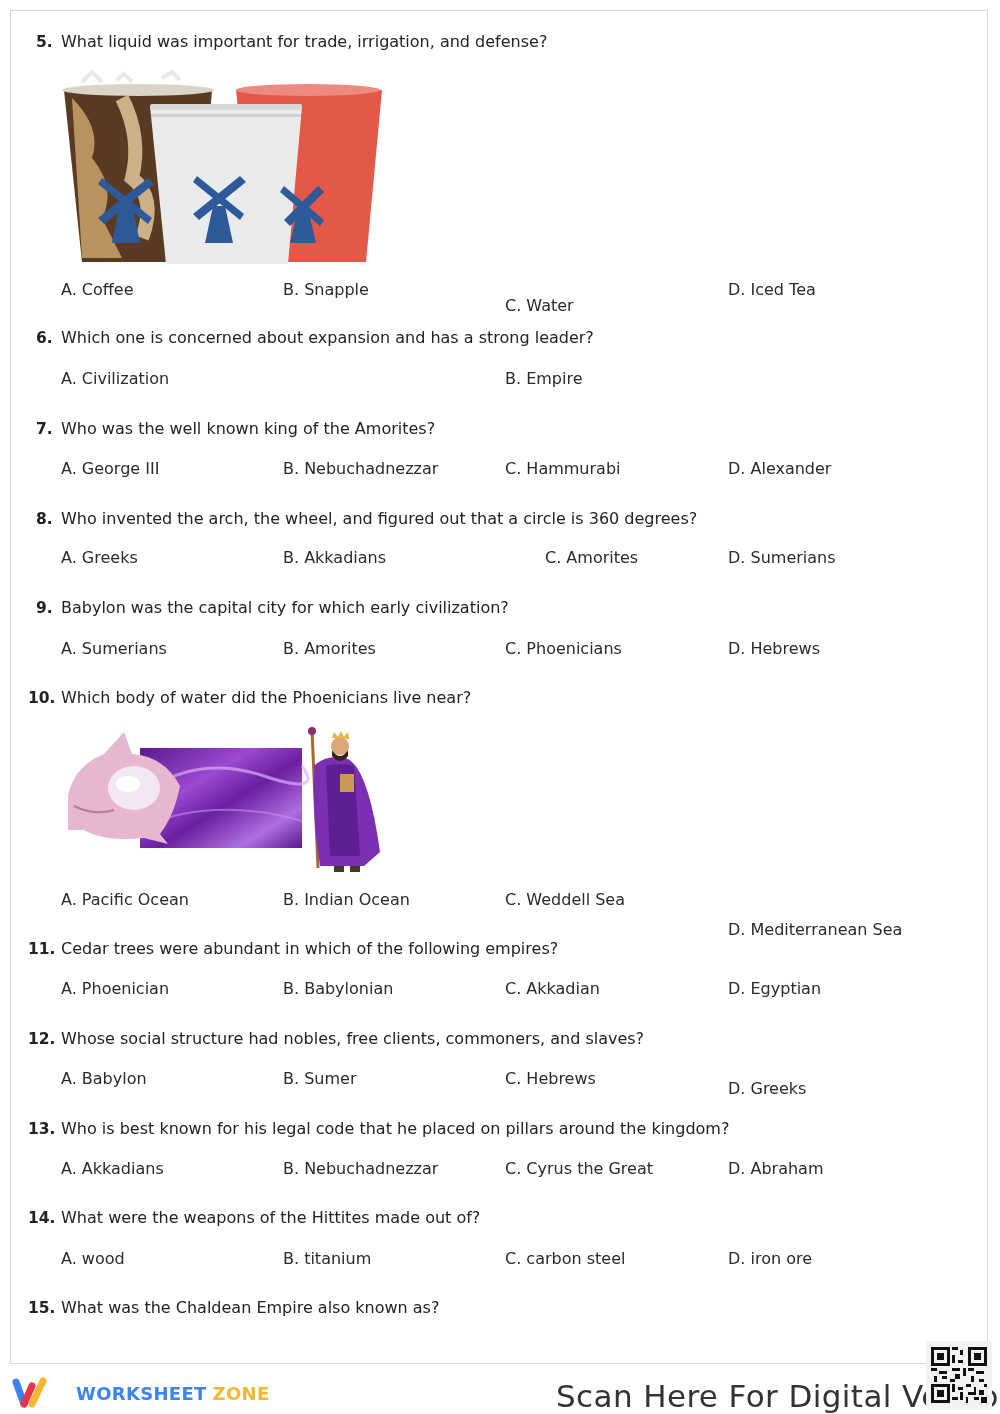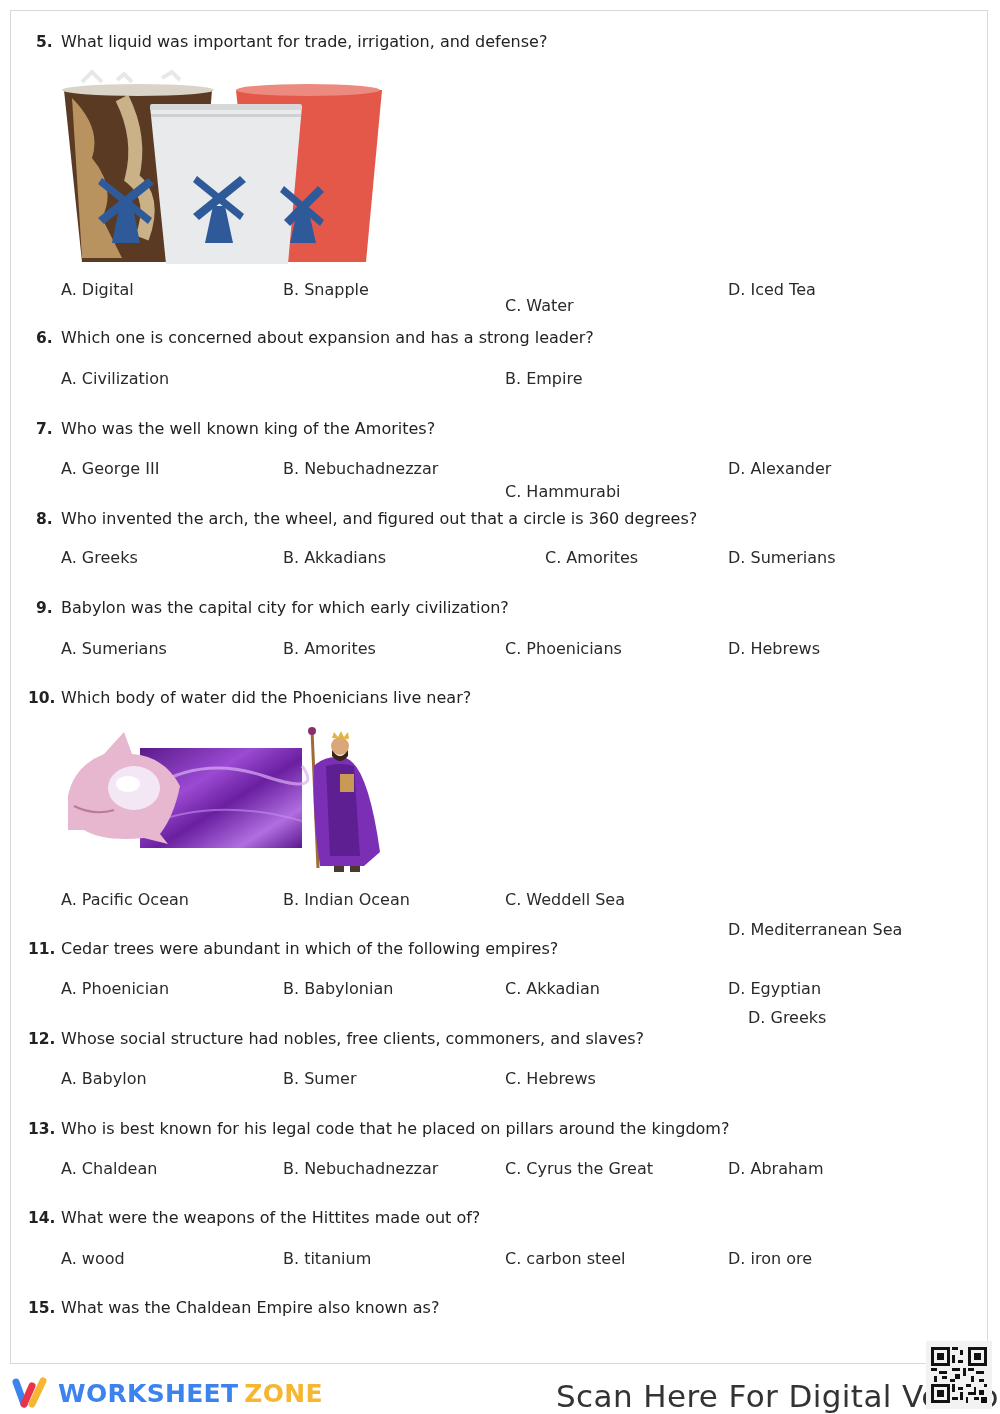--- a/index.html
+++ b/index.html
@@ -6,21 +6,21 @@
     body { width: 1000px; height: 1414px; position: relative; overflow: hidden;
            font-family: "DejaVu Sans", "Liberation Sans", sans-serif; color: #222; }
     .frame { position: absolute; left: 10px; top: 10px; width: 978px; height: 1354px;
              border: 1.5px solid #d8d8d8; box-sizing: border-box; }
     .q-head { position: absolute; font-size: 16px; line-height: 20px; white-space: nowrap; }
     .q-num { position: absolute; font-weight: bold; font-size: 15.5px; text-align: right; }
     .q-text { position: absolute; left: 61px; }
     .opt { position: absolute; font-size: 16px; line-height: 20px; white-space: nowrap; color: #2a2a2a; }
     .pic { position: absolute; }
     .footer-brand { position: absolute; left: 10px; top: 1376px; height: 34px; display: flex; align-items: center; }
-    .brand-text { font-family: "DejaVu Sans", sans-serif; font-weight: bold; font-size: 25px; letter-spacing: 0.3px; margin-left: 8px; }
+    .brand-text { font-family: "DejaVu Sans", sans-serif; font-weight: bold; font-size: 18px; letter-spacing: 0.3px; margin-left: 26px; }
     .brand-text .w { color: #3d83f0; }
     .brand-text .z { color: #f5b731; margin-left: 6px; }
     .scan-text { position: absolute; left: 556px; top: 1378px; font-size: 31px; color: #333; letter-spacing: 0.4px;
                  font-family: "DejaVu Sans", sans-serif; white-space: nowrap; }
     .qr { position: absolute; left: 926px; top: 1341px; width: 66px; height: 68px; background: #f2f2f2; }
   </style>
 </head>
 <body>
 
 <div class="frame"></div>
@@ -50,21 +50,21 @@
         <path d="M40 110 L90 150 L86 156 L36 116 Z"></path>
         <path d="M86 110 L92 116 L42 156 L36 150 Z"></path>
       <path d="M143 175 L151 138 L163 138 L171 175 Z"></path>
         <path d="M135 108 L182 146 L178 152 L131 114 Z"></path>
         <path d="M178 108 L184 114 L137 152 L131 146 Z"></path>
       <path d="M228 175 L236 140 L246 140 L254 175 Z"></path>
         <path d="M222 118 L262 152 L258 158 L218 124 Z"></path>
         <path d="M256 118 L262 124 L228 158 L222 152 Z"></path>
     </g>
   </svg>
-  <div class="opt" style="left:61px;top:280px;">A. Digital</div>
+  <div class="opt" style="left:61px;top:280px;">A. Coffee</div>
   <div class="opt" style="left:283px;top:280px;">B. Snapple</div>
   <div class="opt" style="left:505px;top:280px;margin-top:16px;">C. Water</div>
   <div class="opt" style="left:728px;top:280px;">D. Iced Tea</div>
 </div>
 
 <div>
   <div class="q-head" style="top:328px;left:0;">
     <span class="q-num" style="left:36px;">6.</span>
     <span class="q-text">Which one is concerned about expansion and has a strong leader?</span>
   </div>
@@ -72,21 +72,21 @@
   <div class="opt" style="left:505px;top:369px;">B. Empire</div>
 </div>
 
 <div>
   <div class="q-head" style="top:419px;left:0;">
     <span class="q-num" style="left:36px;">7.</span>
     <span class="q-text">Who was the well known king of the Amorites?</span>
   </div>
   <div class="opt" style="left:61px;top:459px;">A. George III</div>
   <div class="opt" style="left:283px;top:459px;">B. Nebuchadnezzar</div>
-  <div class="opt" style="left:505px;top:482px;">C. Hammurabi</div>
+  <div class="opt" style="left:505px;top:459px;">C. Hammurabi</div>
   <div class="opt" style="left:728px;top:459px;">D. Alexander</div>
 </div>
 
 <div>
   <div class="q-head" style="top:509px;left:0;">
     <span class="q-num" style="left:36px;">8.</span>
     <span class="q-text">Who invented the arch, the wheel, and figured out that a circle is 360 degrees?</span>
   </div>
   <div class="opt" style="left:61px;top:548px;">A. Greeks</div>
   <div class="opt" style="left:283px;top:548px;">B. Akkadians</div>
@@ -158,29 +158,29 @@
 </div>
 
 <div>
   <div class="q-head" style="top:1029px;left:0;">
     <span class="q-num" style="left:28px;">12.</span>
     <span class="q-text">Whose social structure had nobles, free clients, commoners, and slaves?</span>
   </div>
   <div class="opt" style="left:61px;top:1069px;">A. Babylon</div>
   <div class="opt" style="left:283px;top:1069px;">B. Sumer</div>
   <div class="opt" style="left:505px;top:1069px;">C. Hebrews</div>
-  <div class="opt" style="left:728px;top:1008px;margin-left:20px;">D. Greeks</div>
+  <div class="opt" style="left:728px;top:1079px;">D. Greeks</div>
 </div>
 
 <div>
   <div class="q-head" style="top:1119px;left:0;">
     <span class="q-num" style="left:28px;">13.</span>
     <span class="q-text">Who is best known for his legal code that he placed on pillars around the kingdom?</span>
   </div>
-  <div class="opt" style="left:61px;top:1159px;">A. Chaldean</div>
+  <div class="opt" style="left:61px;top:1159px;">A. Akkadians</div>
   <div class="opt" style="left:283px;top:1159px;">B. Nebuchadnezzar</div>
   <div class="opt" style="left:505px;top:1159px;">C. Cyrus the Great</div>
   <div class="opt" style="left:728px;top:1159px;">D. Abraham</div>
 </div>
 
 <div>
   <div class="q-head" style="top:1208px;left:0;">
     <span class="q-num" style="left:28px;">14.</span>
     <span class="q-text">What were the weapons of the Hittites made out of?</span>
   </div>

